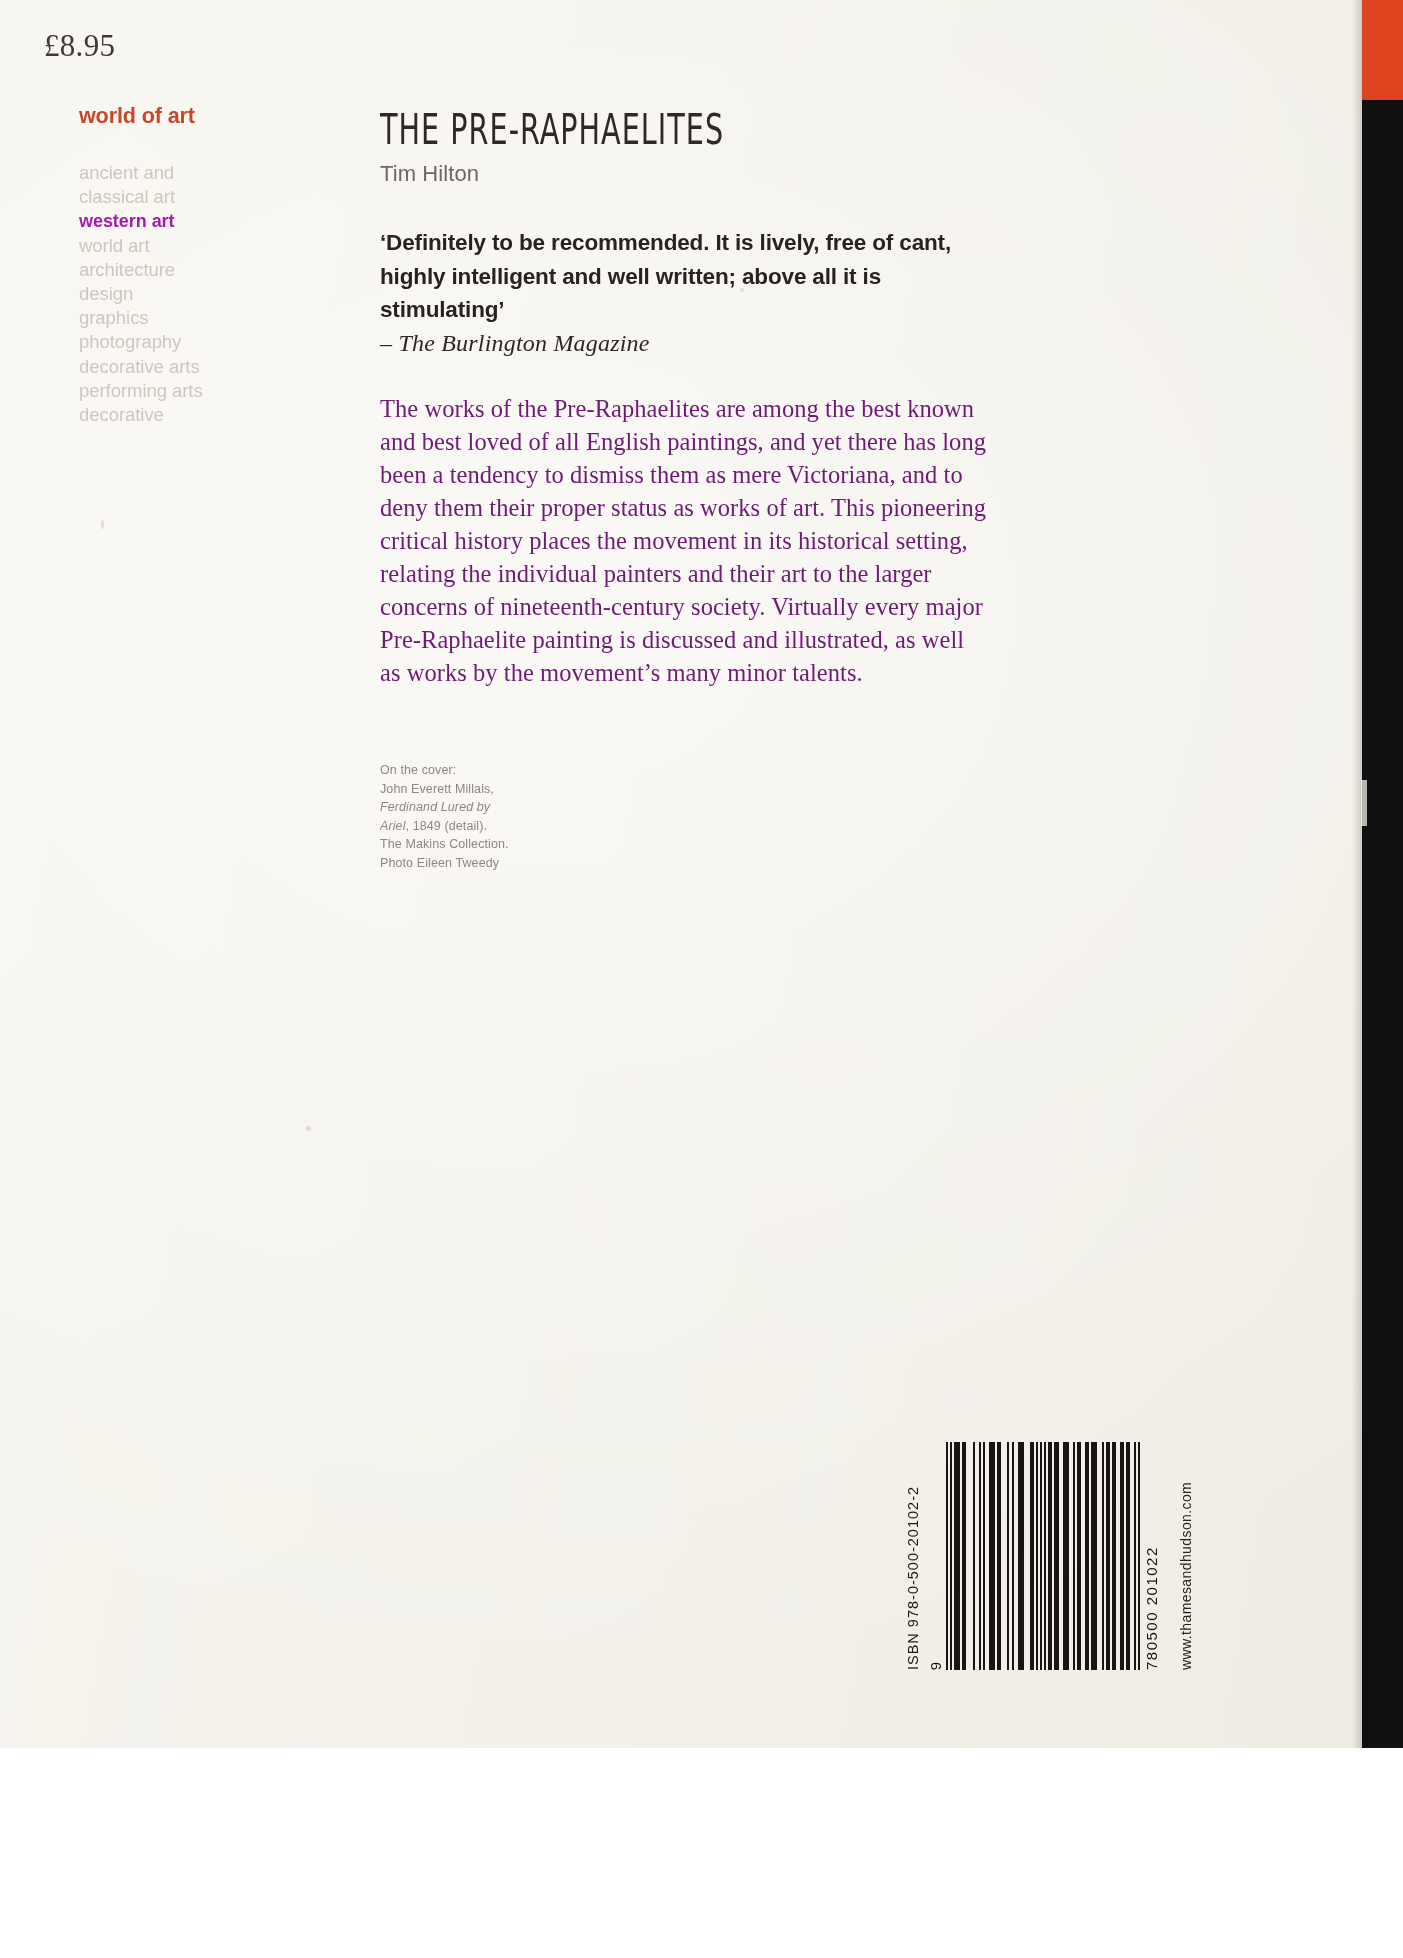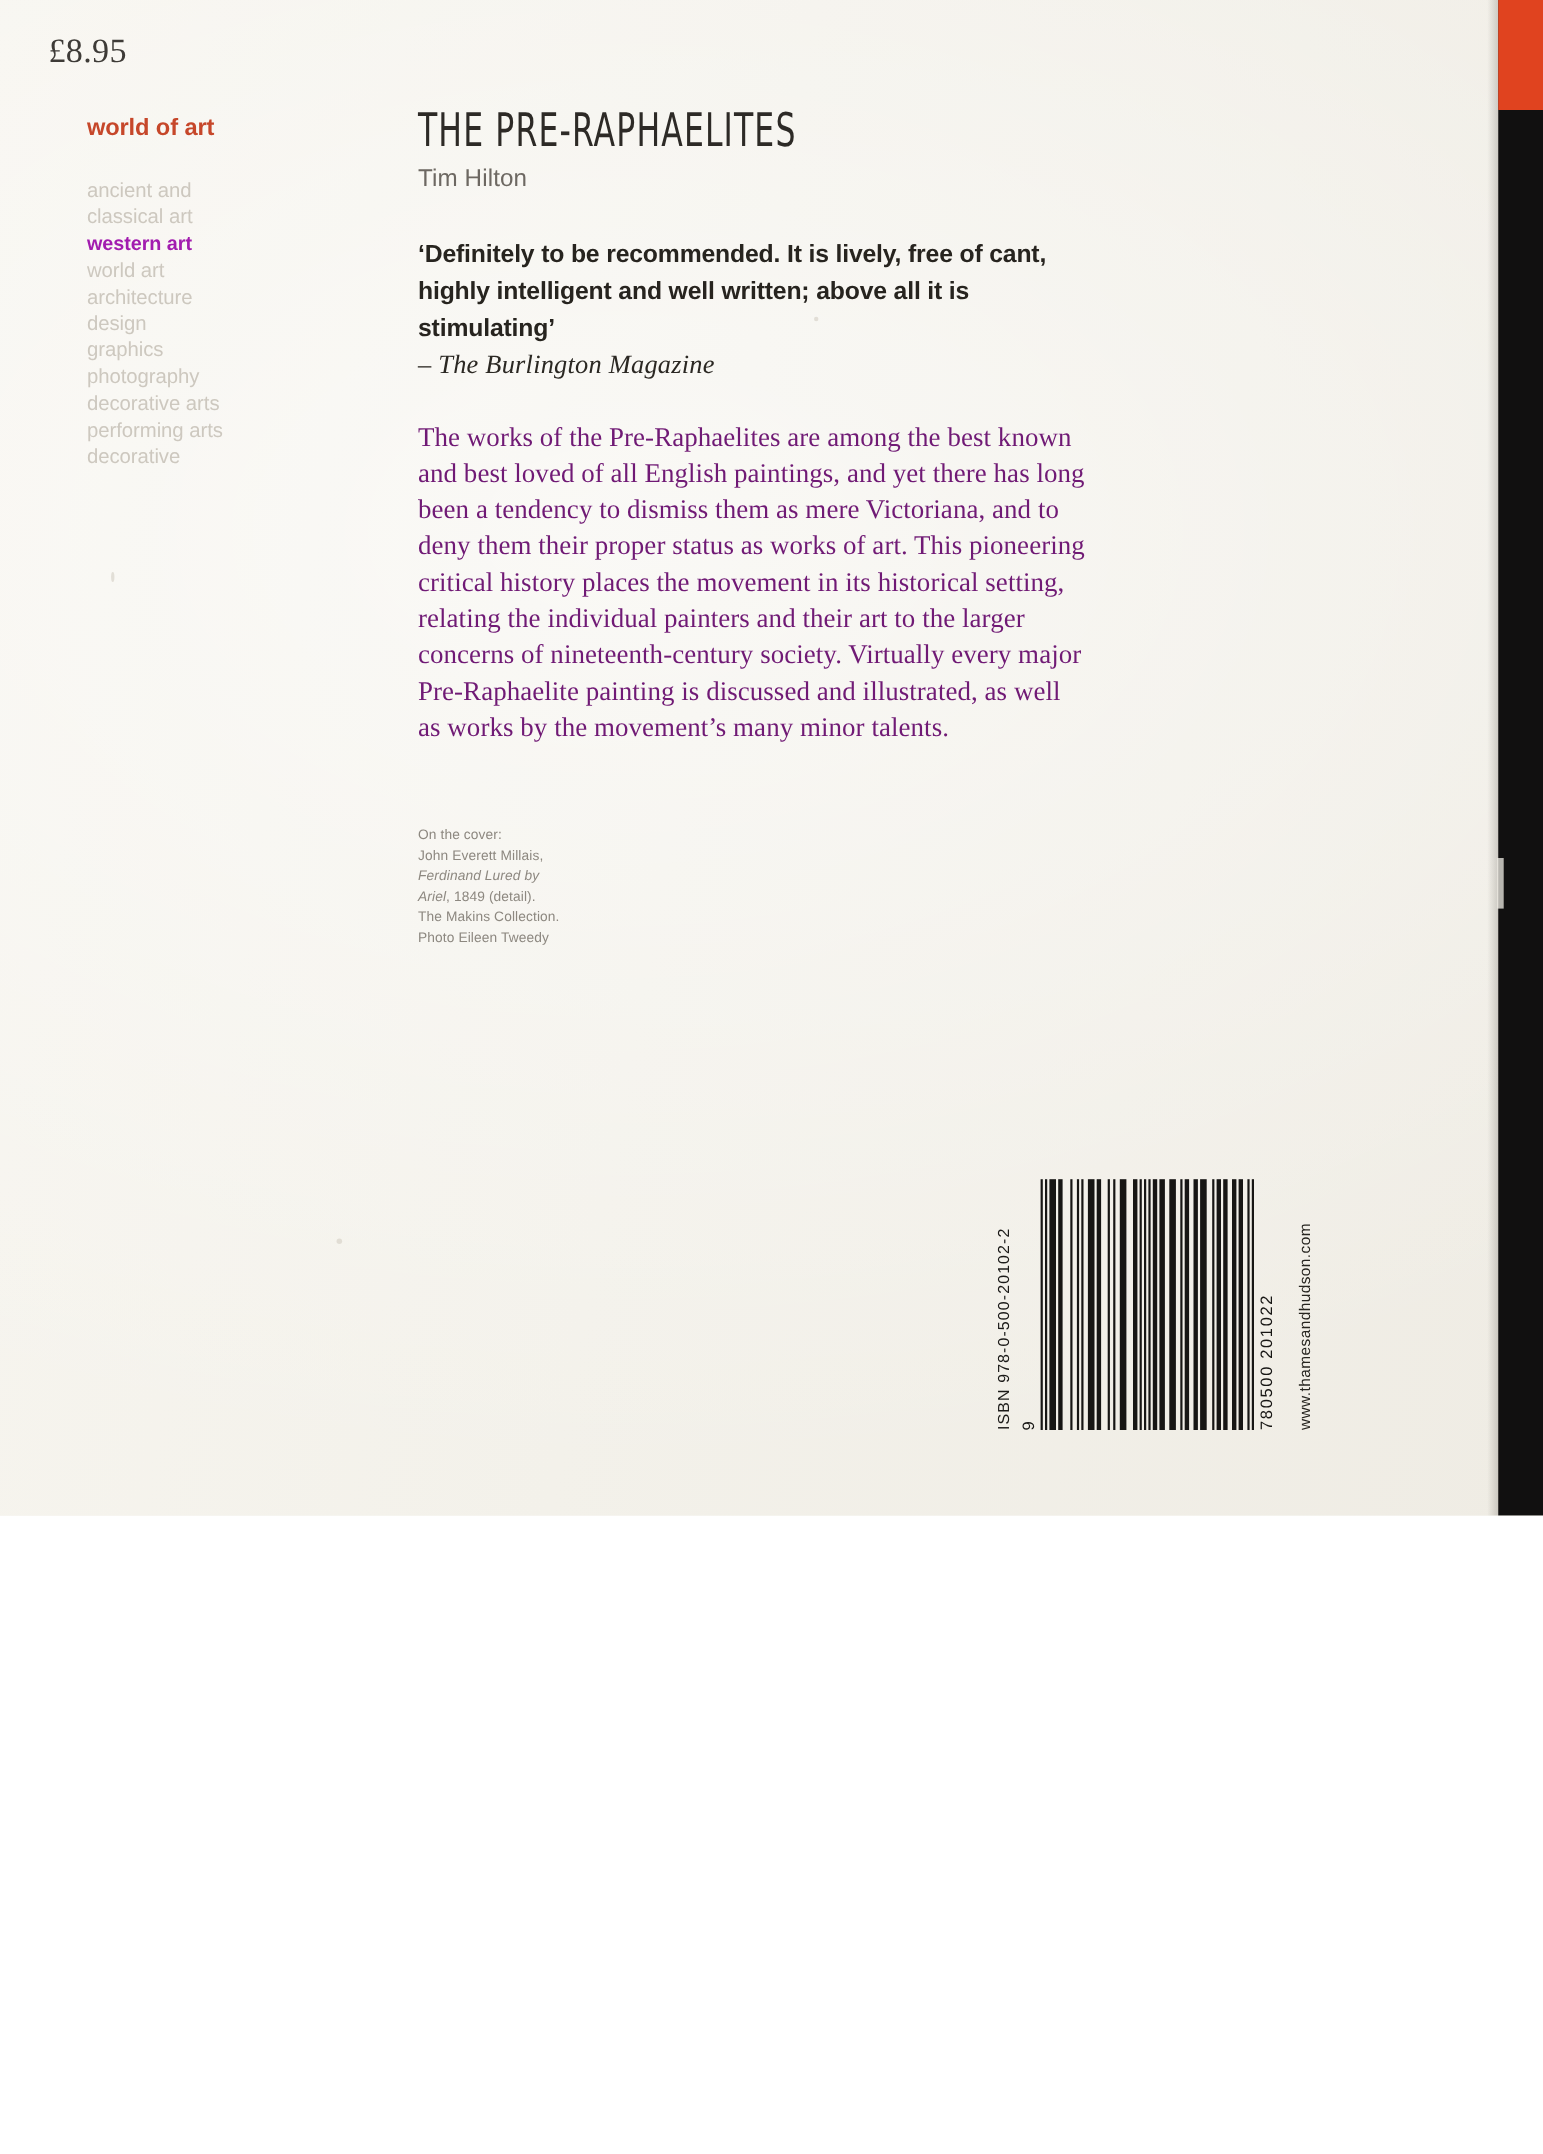--- a/index.html
+++ b/index.html
@@ -7,21 +7,21 @@
     padding: 0;
     background: #ffffff;
   }
   body {
     font-family: "Liberation Sans", sans-serif;
   }
 
   .cover {
     position: relative;
     width: 1403px;
-    height: 1378px;
+    height: 1748px;
     background: #f4f2eb;
     overflow: hidden;
   }
 
   
   .paper-tint {
     position: absolute;
     inset: 0;
     background:
       radial-gradient(ellipse 140% 90% at 40% 35%, rgba(255,255,255,0.55), rgba(255,255,255,0) 70%),
@@ -104,21 +104,21 @@
   .cat-item.active {
     color: #a21caf;
     font-weight: bold;
     font-size: 18px;
   }
 
   
   .main {
     position: absolute;
     left: 380px;
-    top: 96px;
+    top: 108px;
     width: 620px;
   }
 
   .book-title {
     font-family: "Liberation Sans Narrow", "DejaVu Sans Condensed", "Liberation Sans", sans-serif;
     font-size: 37px;
     line-height: 40px;
     letter-spacing: 1.2px;
     color: #2d2a26;
     font-weight: normal;

